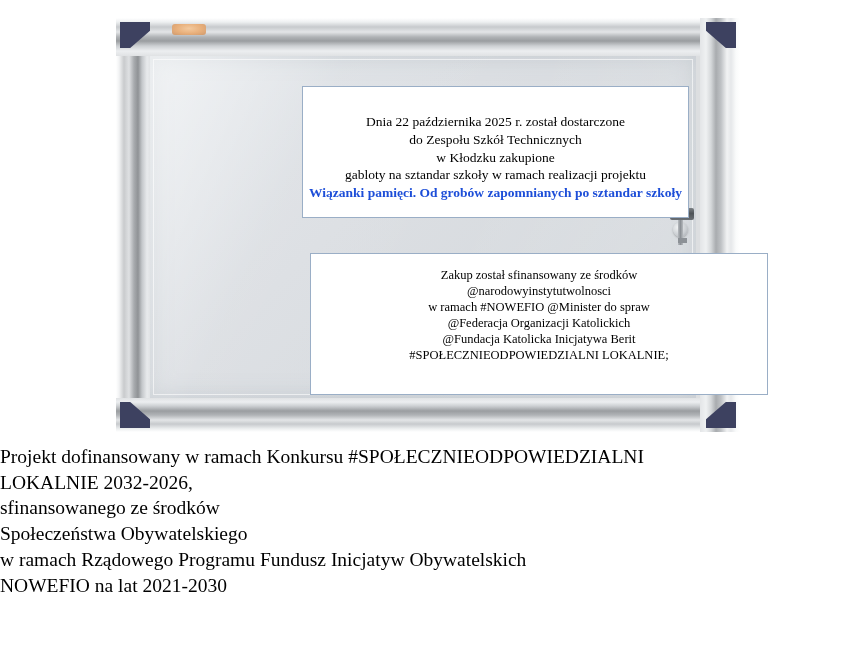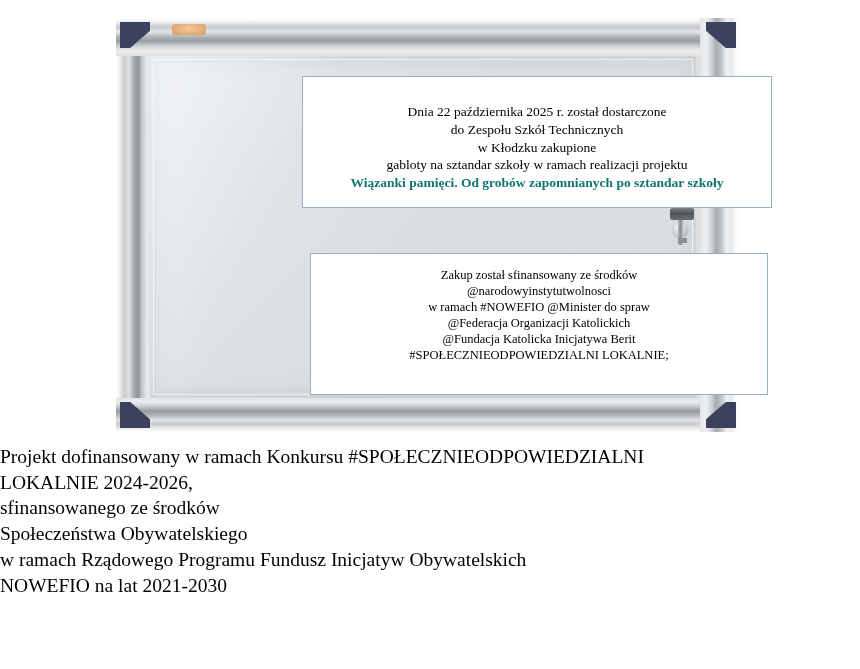--- a/index.html
+++ b/index.html
@@ -136,38 +136,38 @@
   
   .notice {
     position: absolute;
     background: #ffffff;
     border: 1px solid #9aaec6;
     box-sizing: border-box;
     text-align: center;
     color: #000000;
   }
   #notice-top {
-    left: 186px; top: 58px;
-    width: 470px; height: 132px;
+    left: 186px; top: 68px;
+    width: 387px; height: 132px;
     padding-top: 26px;
   }
   #notice-bottom {
     left: 194px; top: 235px;
     width: 458px; height: 142px;
     padding-top: 13px;
   }
   .notice p {
     margin: 0;
     line-height: 1.32;
     font-size: 13.5px;
     white-space: nowrap;
   }
   #notice-bottom p { font-size: 12.5px; line-height: 1.28; }
   .notice p.red {
-    color: #0f766e;
+    color: #1d4ed8;
     font-weight: bold;
     font-size: 13.5px;
   }
 
   
   #caption {
     position: absolute;
     left: 0; top: 444px;
     width: 860px;
     text-align: left;
@@ -224,18 +224,18 @@
     <p>w ramach #NOWEFIO @Minister do spraw</p>
     <p>@Federacja Organizacji Katolickich</p>
     <p>@Fundacja Katolicka Inicjatywa Berit</p>
     <p>#SPOŁECZNIEODPOWIEDZIALNI LOKALNIE;</p>
   </div>
 
 </div>
 
 <div id="caption">
   <p>Projekt dofinansowany w ramach Konkursu  #SPOŁECZNIEODPOWIEDZIALNI</p>
-  <p>LOKALNIE 2024-2026,</p>
+  <p>LOKALNIE 2032-2026,</p>
   <p>sfinansowanego ze środków</p>
   <p>Społeczeństwa Obywatelskiego</p>
   <p>w ramach Rządowego Programu Fundusz Inicjatyw Obywatelskich</p>
   <p>NOWEFIO na lat 2021-2030</p>
 </div>
 
 </body></html>

